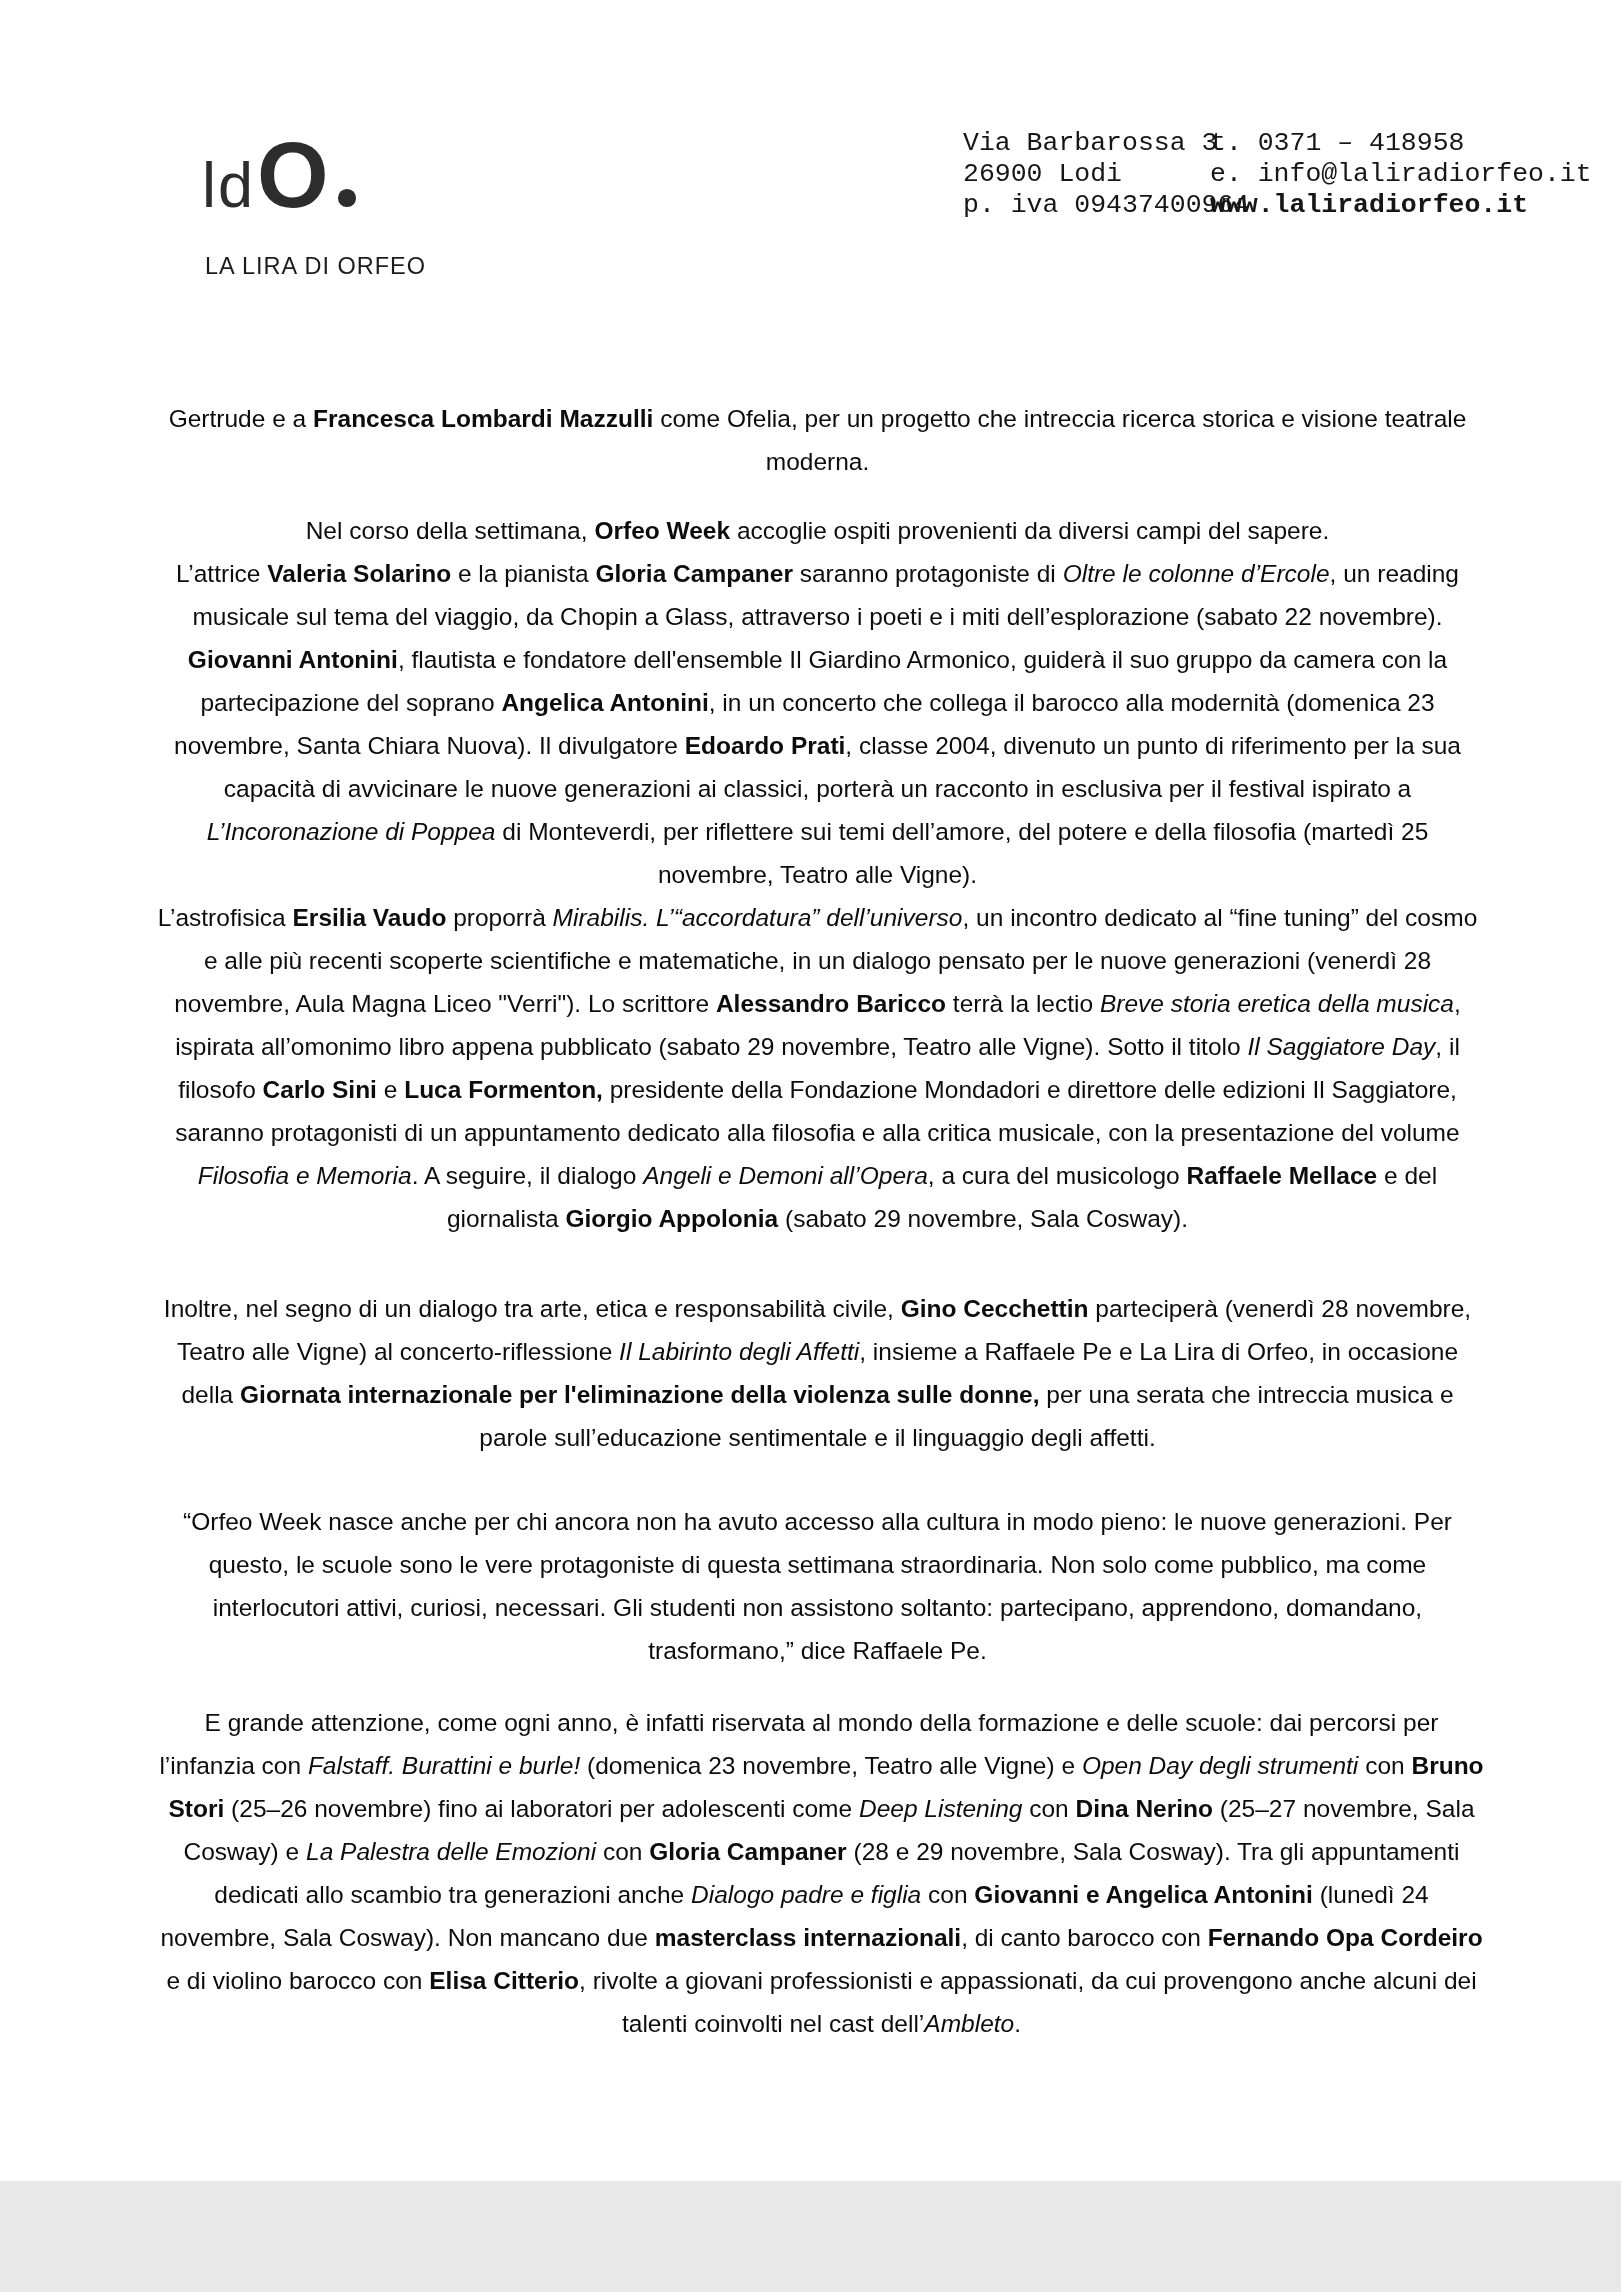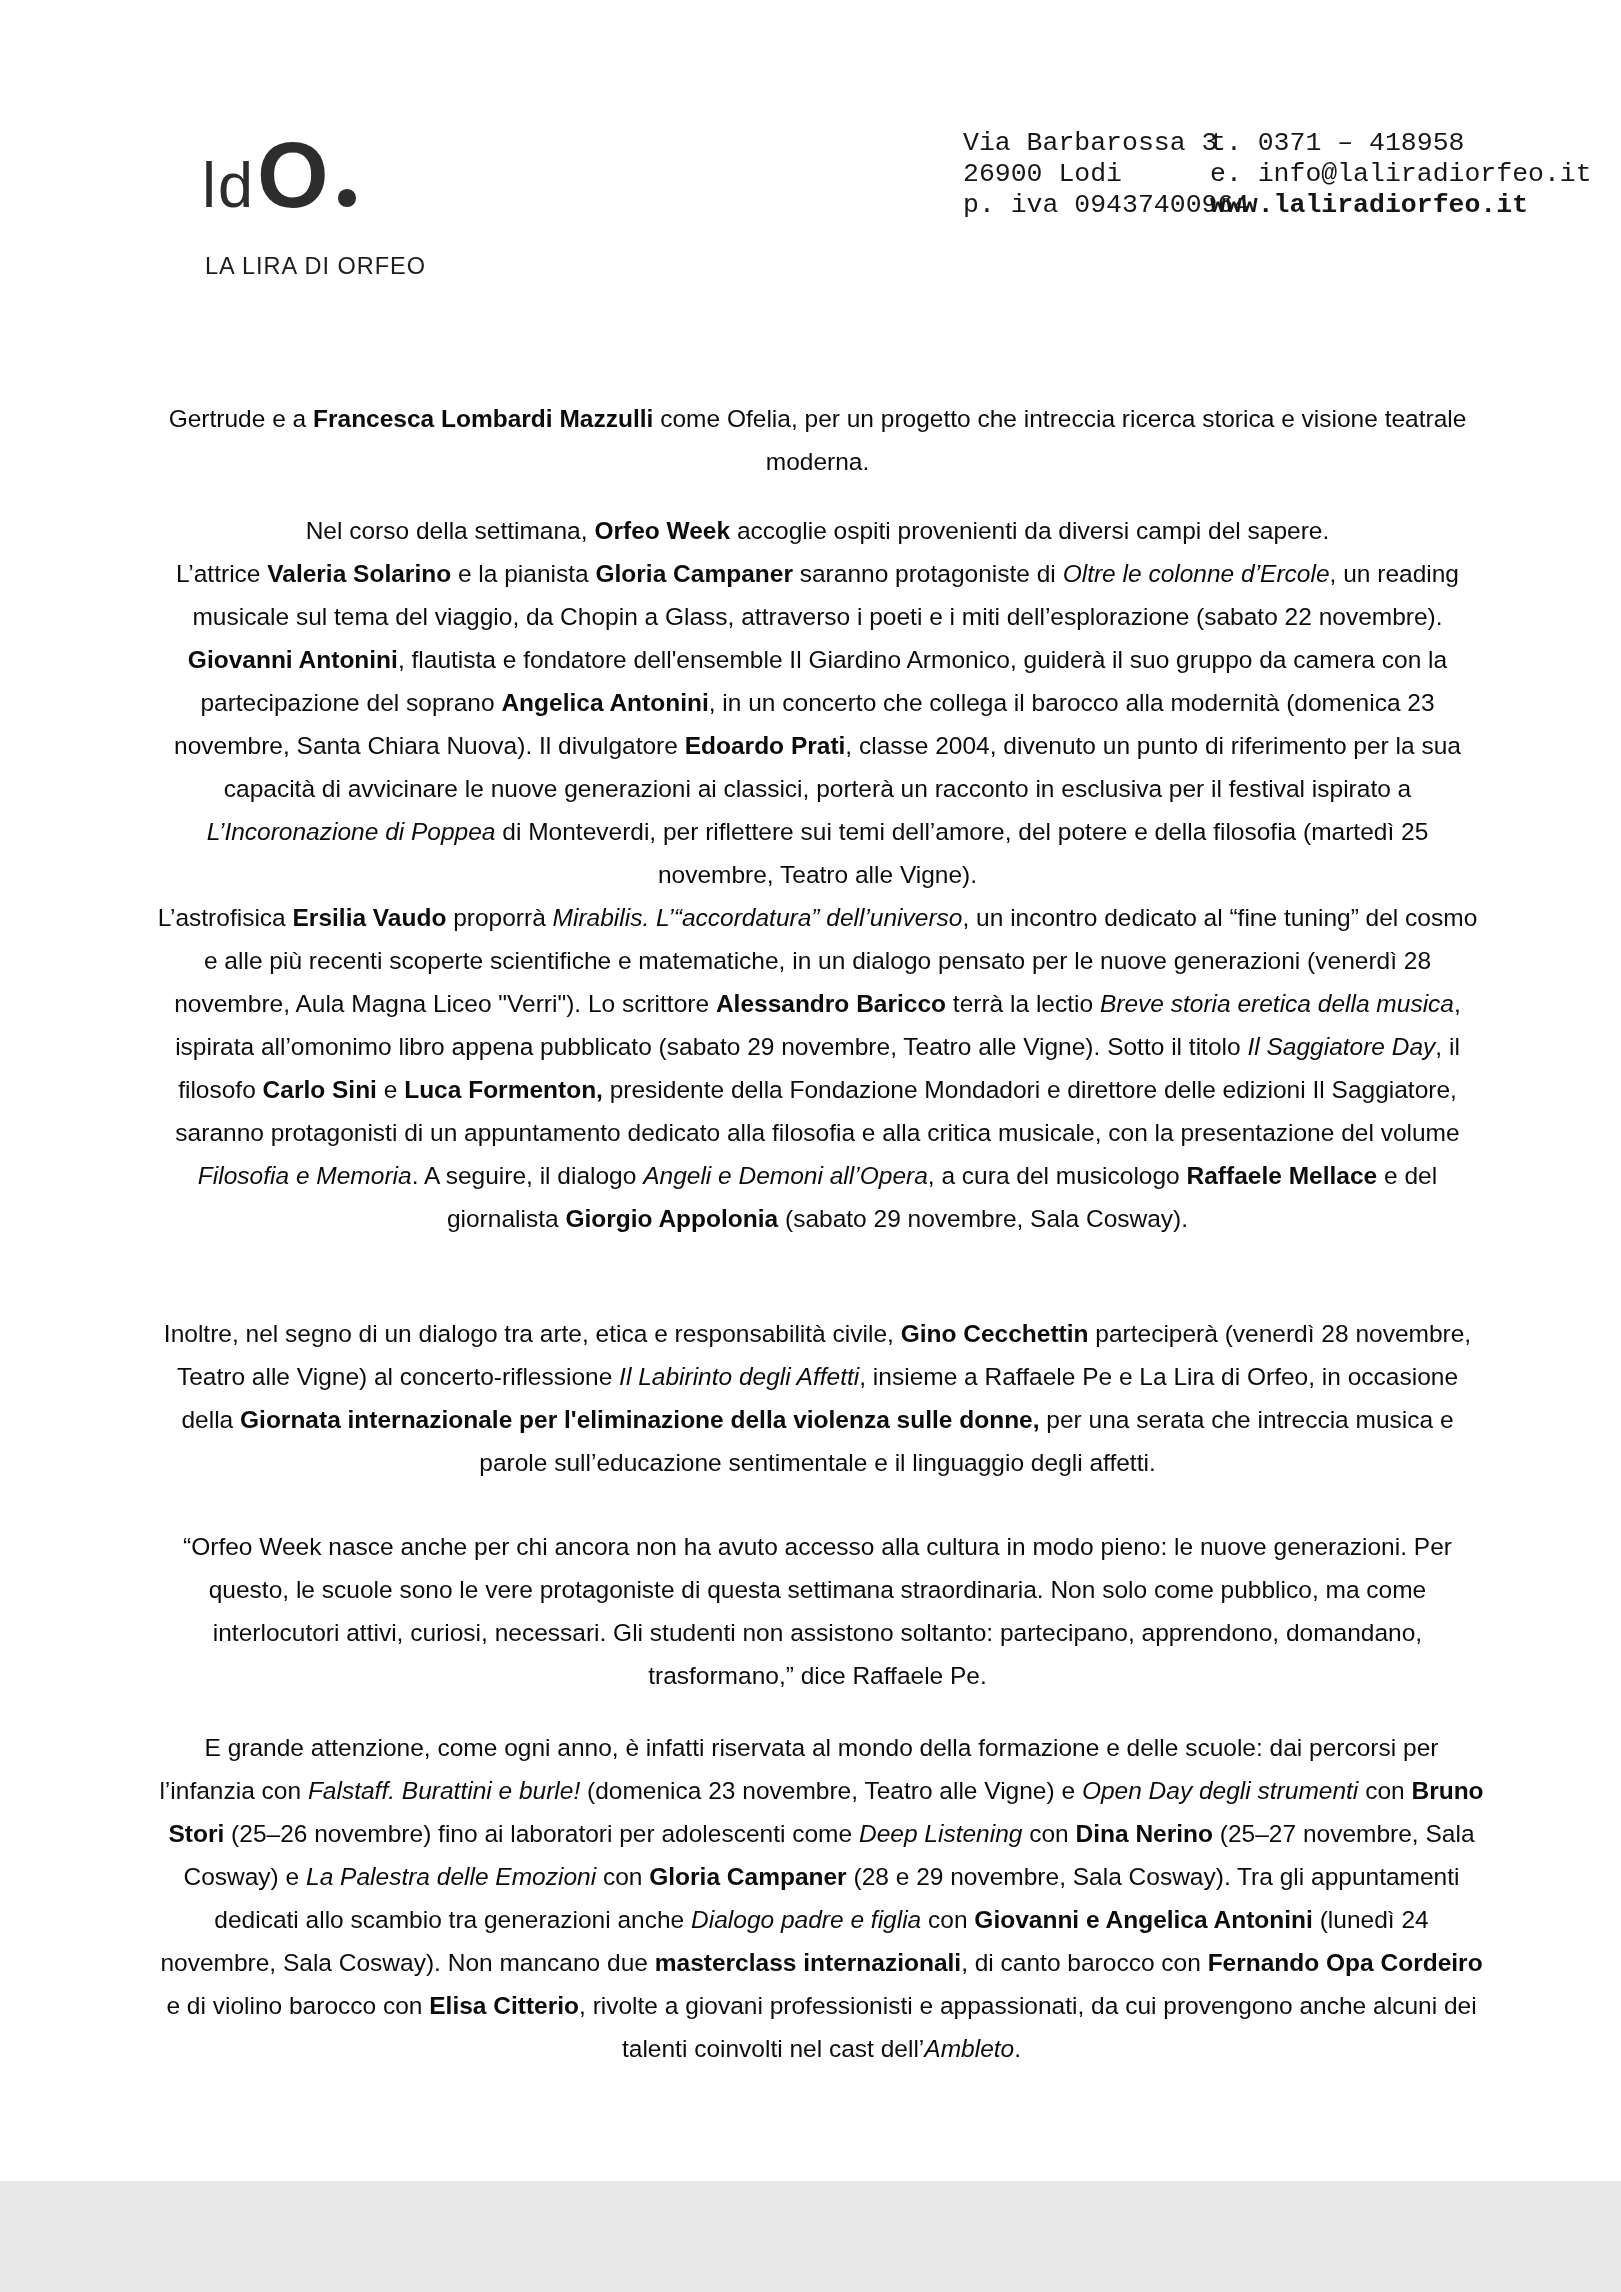--- a/index.html
+++ b/index.html
@@ -41,21 +41,21 @@
   .contact-info    { left:1210px; }
   .contact-col .bold { font-weight:700; }
 
   
   .document-body {
     position:absolute; left:150px; top:397px; width:1335px;
     font-size:24.5px; line-height:43px; color:#0c0c0c;
     text-align:center;
   }
   .para { margin:0 0 25.5px 0; }
-  .para:nth-of-type(2) { margin-bottom:72px; }
+  .para:nth-of-type(2) { margin-bottom:47px; }
   .para:nth-of-type(3) { margin-bottom:41px; }
   .para:nth-of-type(4) { margin-bottom:29px; }
   .para:nth-of-type(5) { margin-bottom:0;margin-left:8px; }
   .para .b { font-weight:700; }
   .para .i { font-style:italic; }
 </style>
 </head>
 <body>
 
 <div class="page">

